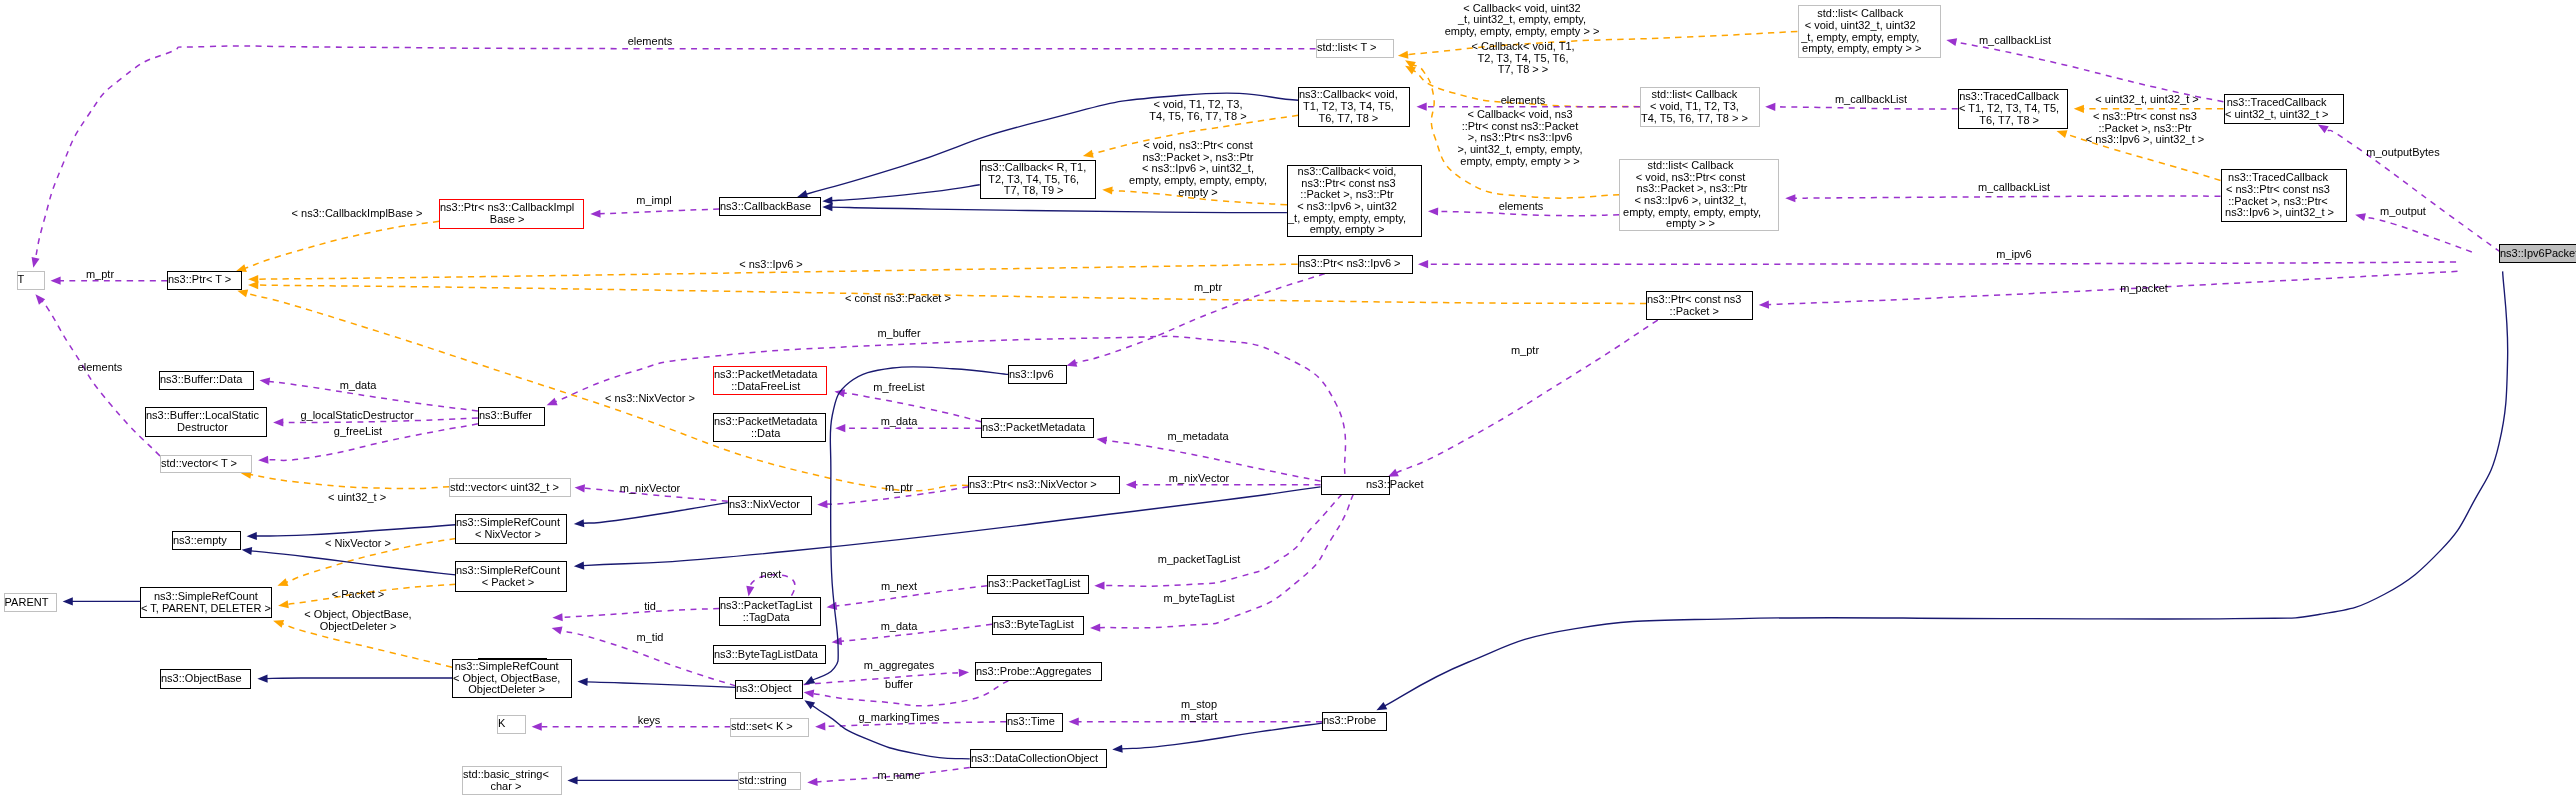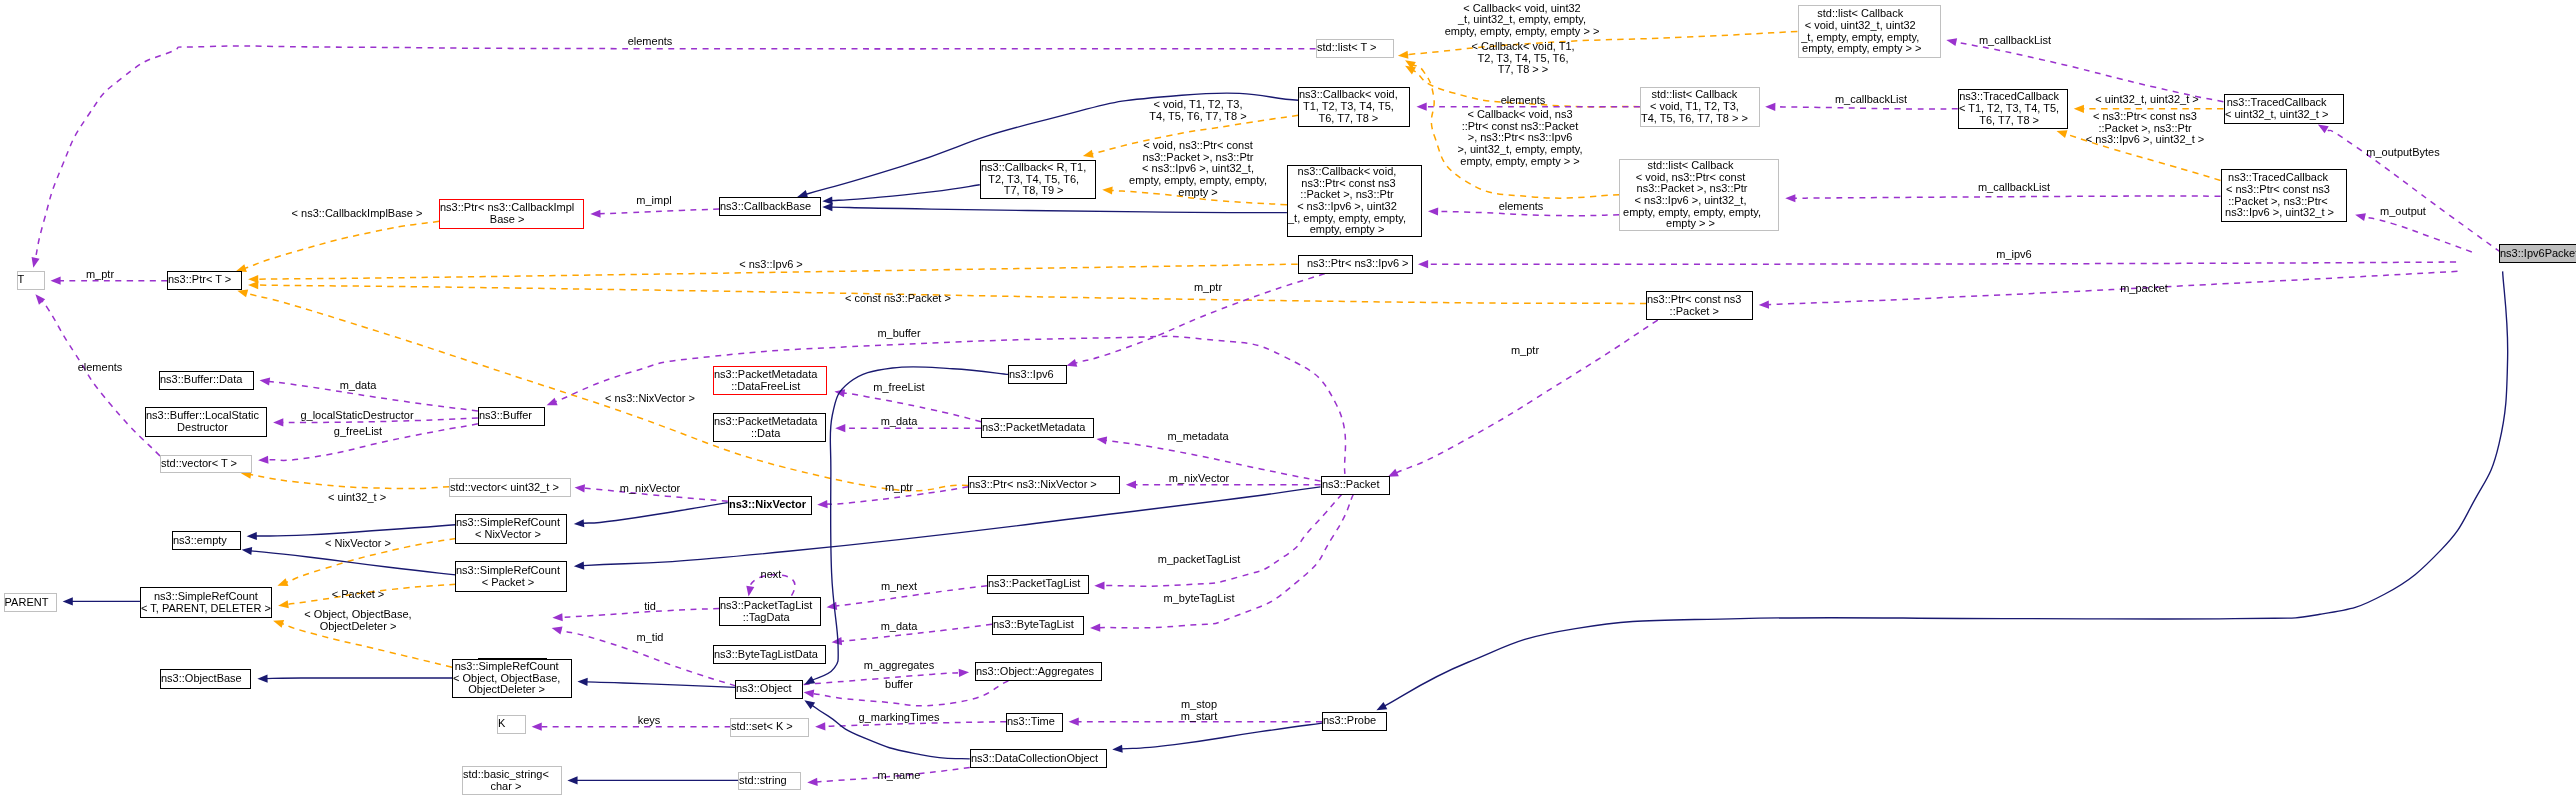--- a/index.html
+++ b/index.html
@@ -221,21 +221,21 @@
 &lt; ns3::Ptr&lt; const ns3
 ::Packet &gt;, ns3::Ptr&lt;
  ns3::Ipv6 &gt;, uint32_t &gt;</span>
     </div>
 <div class="node grey" style="left:16.5px;top:271px;width:28px;height:18.6px;">
       <span>T</span>
     </div>
 <div class="node normal" style="left:167px;top:271px;width:75px;height:18.6px;">
       <span>ns3::Ptr&lt; T &gt;</span>
     </div>
-<div class="node normal" style="left:1298px;top:255px;width:115px;height:18.6px;padding-left:8px;">
+<div class="node normal" style="left:1298px;top:255px;width:115px;height:18.6px;">
       <span>ns3::Ptr&lt; ns3::Ipv6 &gt;</span>
     </div>
 <div class="node focus" style="left:2456px;top:244px;width:99px;height:19.3px;margin-left:43px;">
       <span>ns3::Ipv6PacketProbe</span>
     </div>
 <div class="node normal" style="left:1646px;top:291px;width:107px;height:29px;">
       <span>ns3::Ptr&lt; const ns3
 ::Packet &gt;</span>
     </div>
 <div class="node normal" style="left:159px;top:371px;width:95px;height:18.6px;">
@@ -264,24 +264,24 @@
     </div>
 <div class="node grey" style="left:160px;top:455px;width:92px;height:18px;">
       <span>std::vector&lt; T &gt;</span>
     </div>
 <div class="node grey" style="left:449px;top:478px;width:122px;height:19px;">
       <span>std::vector&lt; uint32_t &gt;</span>
     </div>
 <div class="node normal" style="left:968px;top:476px;width:152px;height:18px;">
       <span>ns3::Ptr&lt; ns3::NixVector &gt;</span>
     </div>
-<div class="node normal" style="left:1321px;top:476px;width:69px;height:18.6px;">
+<div class="node normal" style="left:1321px;top:476px;width:69px;height:18.6px;padding-left:44px;">
       <span>ns3::Packet</span>
     </div>
-<div class="node normal" style="left:728px;top:496px;width:84px;height:18.6px;font-weight:bold;">
+<div class="node normal" style="left:728px;top:496px;width:84px;height:18.6px;">
       <span>ns3::NixVector</span>
     </div>
 <div class="node normal" style="left:455px;top:514px;width:112px;height:30px;">
       <span>ns3::SimpleRefCount
 &lt; NixVector &gt;</span>
     </div>
 <div class="node normal" style="left:172px;top:531px;width:69px;height:19.3px;">
       <span>ns3::empty</span>
     </div>
 <div class="node normal" style="left:455px;top:561px;width:112px;height:31px;">
@@ -316,21 +316,21 @@
     </div>
 <div class="node normal" style="left:452px;top:659px;width:120px;height:39px;">
       <span>ns3::SimpleRefCount
 &lt; Object, ObjectBase,
 ObjectDeleter &gt;</span>
     </div>
 <div class="node normal" style="left:735px;top:680px;width:68px;height:18.6px;">
       <span>ns3::Object</span>
     </div>
 <div class="node normal" style="left:975px;top:662px;width:127px;height:19.3px;">
-      <span>ns3::Object::Aggregates</span>
+      <span>ns3::Probe::Aggregates</span>
     </div>
 <div class="node grey" style="left:497px;top:715px;width:29px;height:18.6px;">
       <span>K</span>
     </div>
 <div class="node grey" style="left:730px;top:718px;width:79px;height:18.6px;">
       <span>std::set&lt; K &gt;</span>
     </div>
 <div class="node normal" style="left:1006px;top:713px;width:57px;height:18.6px;">
       <span>ns3::Time</span>
     </div>

